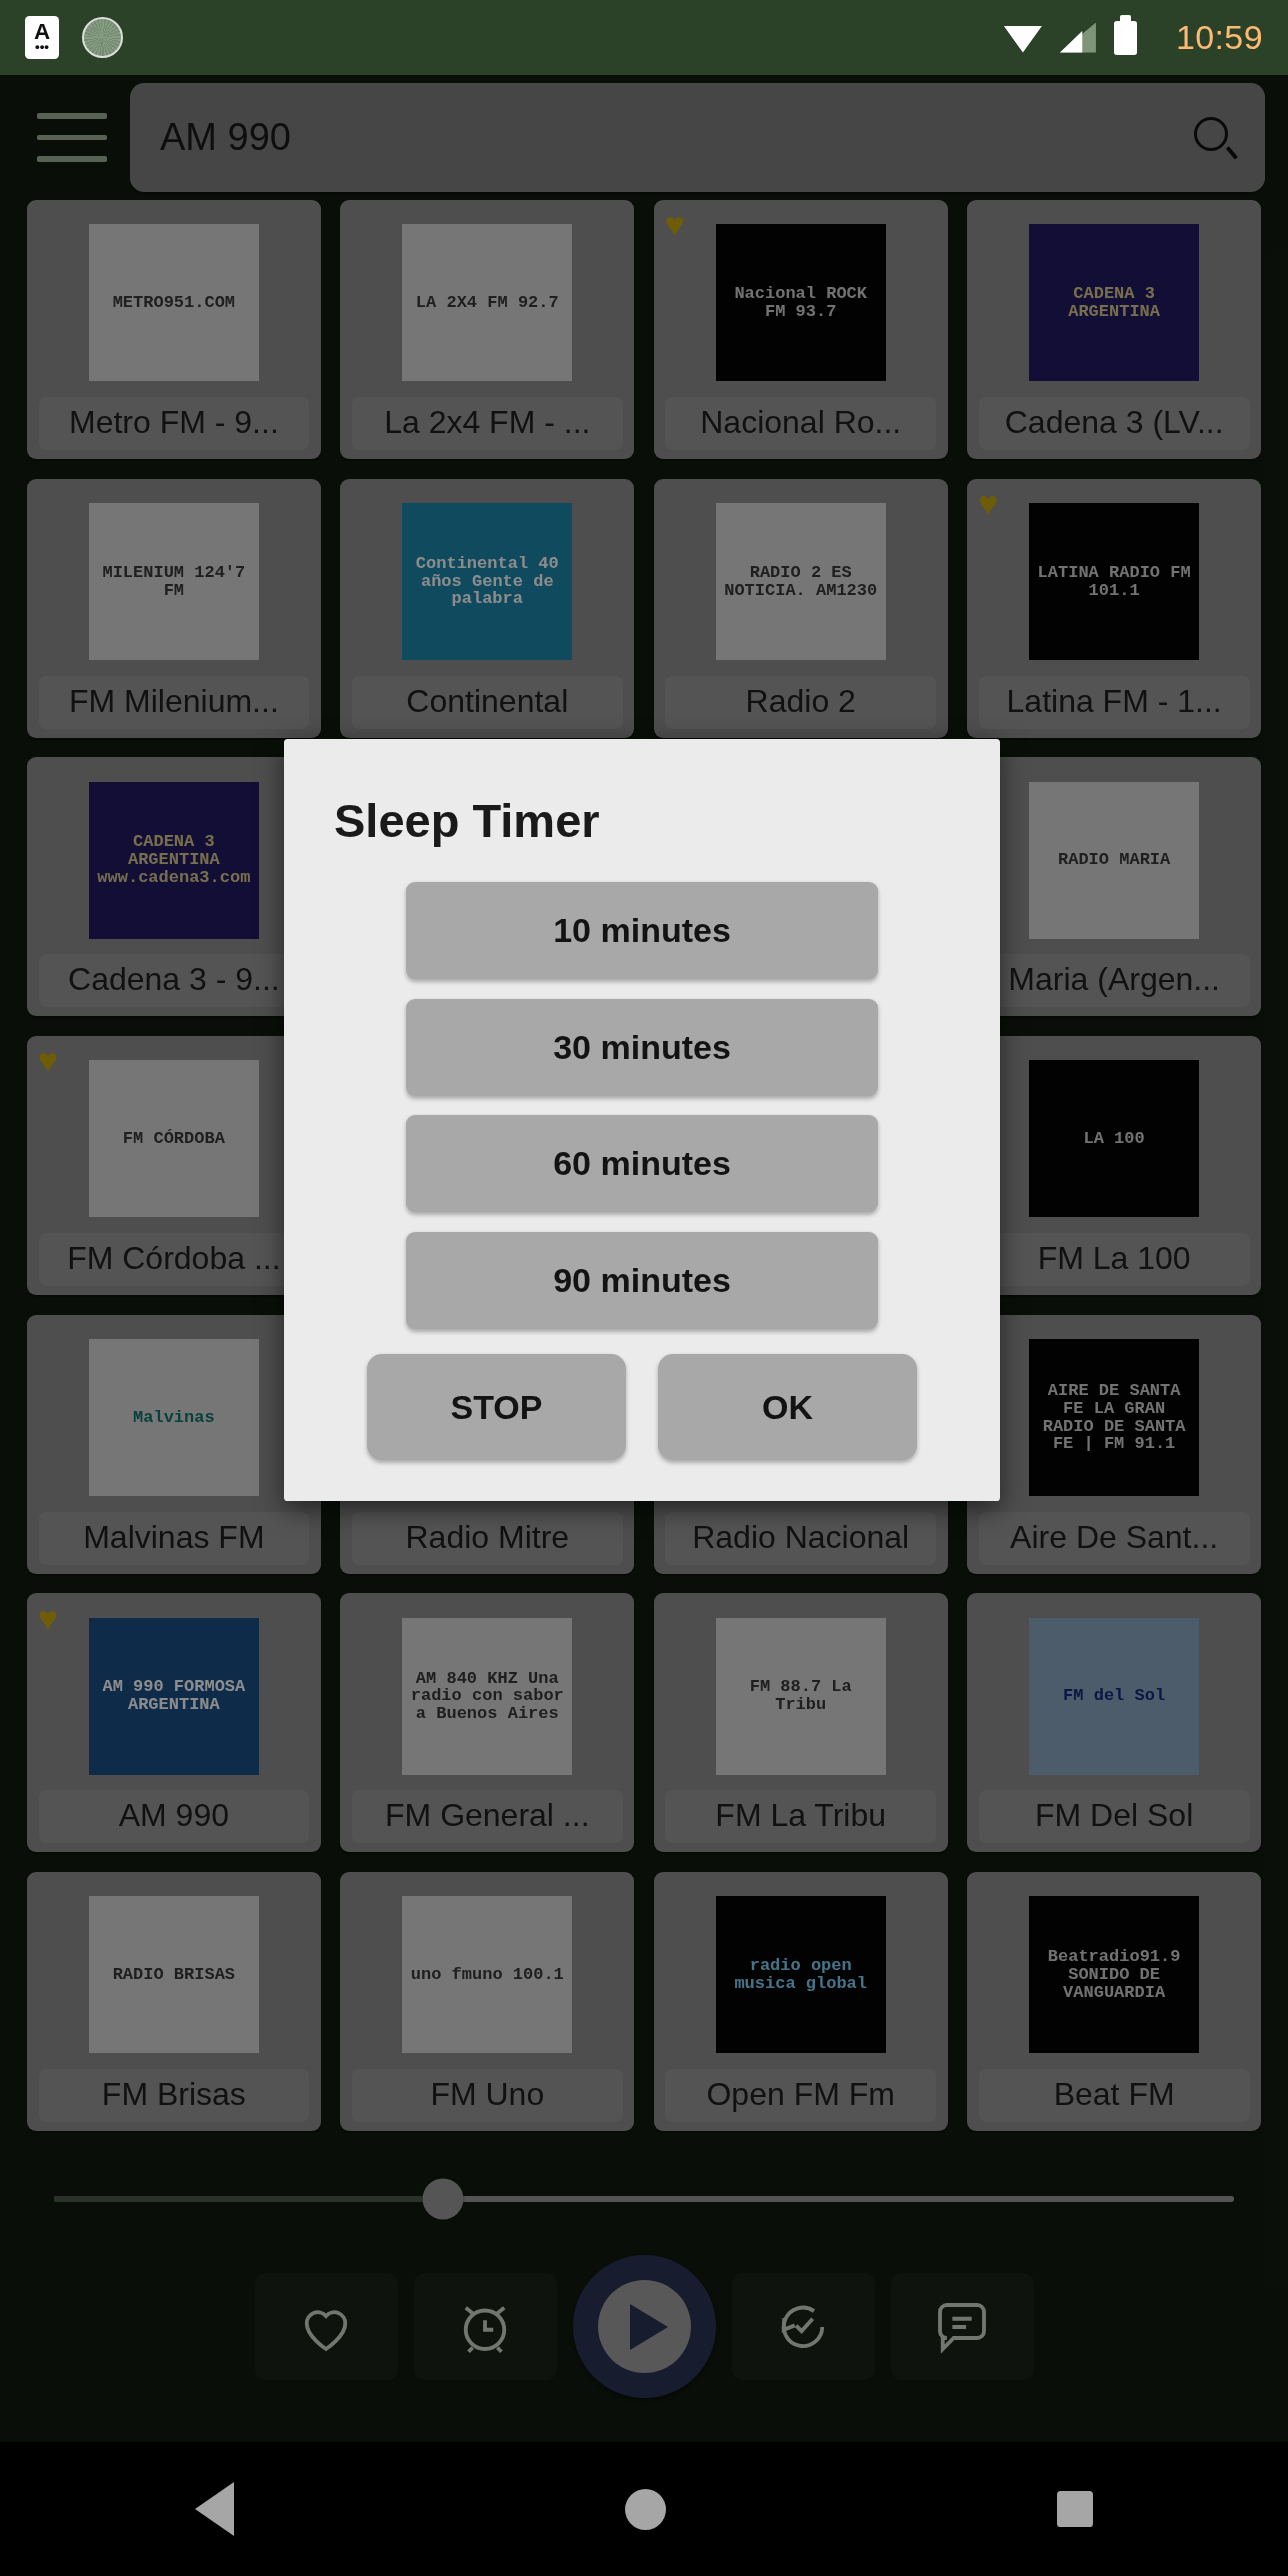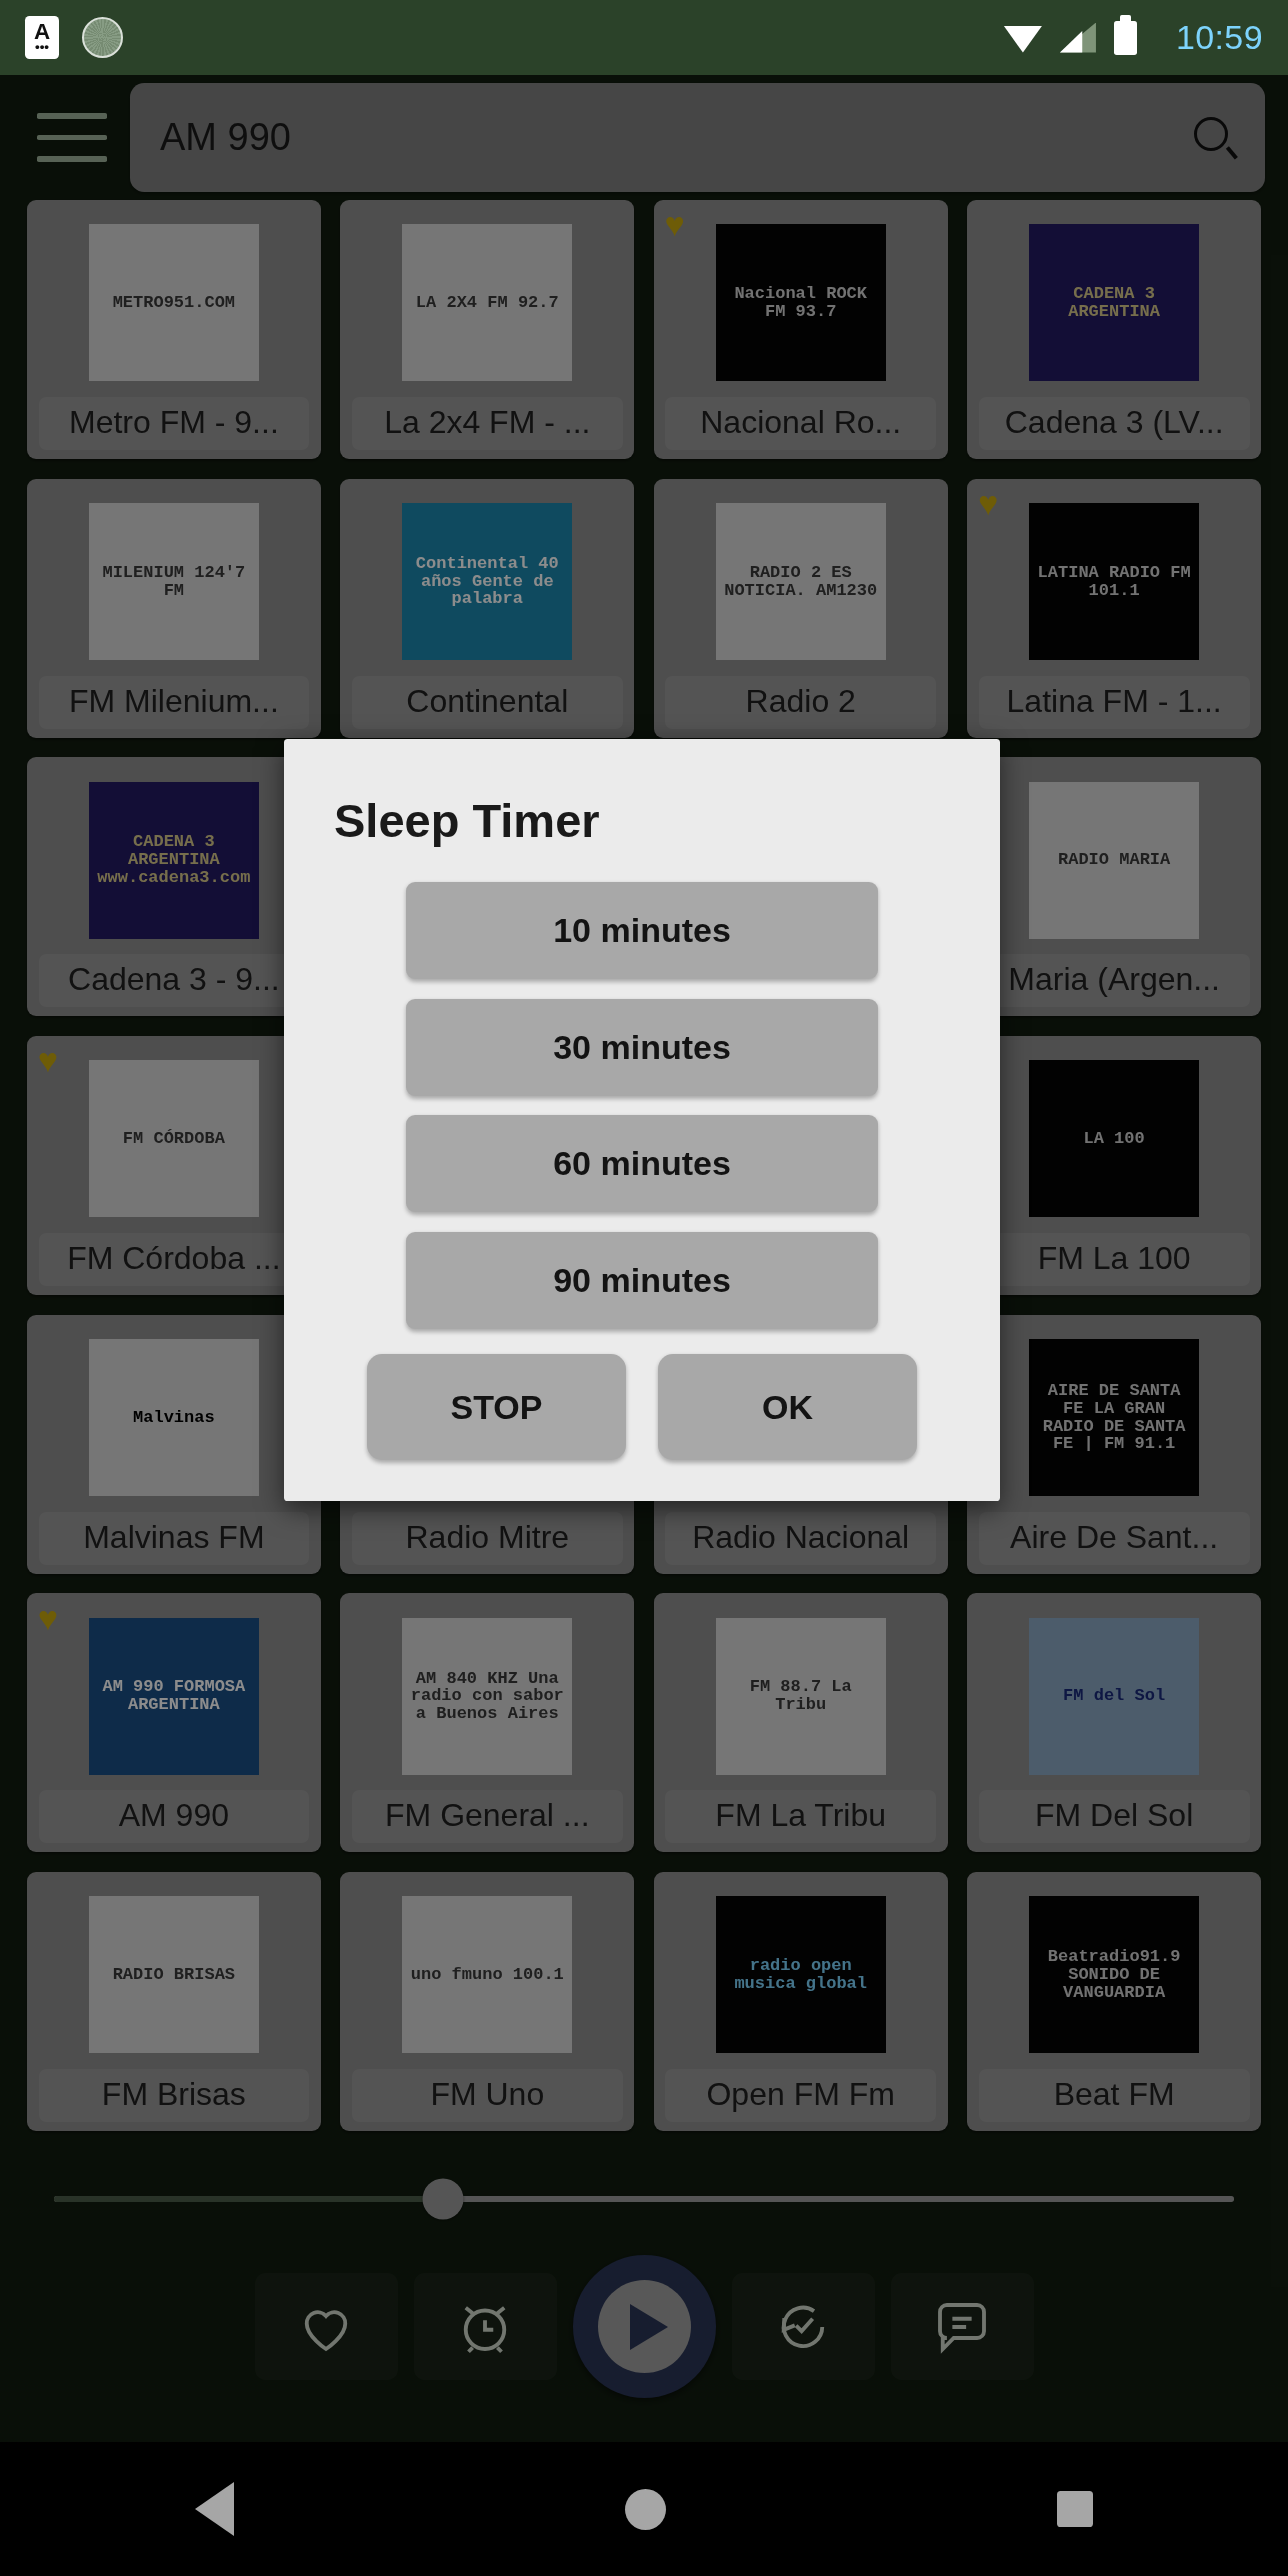--- a/index.html
+++ b/index.html
@@ -55,21 +55,21 @@
     background:#fff;
     clip-path: polygon(62% 28%, 62% 100%, 0% 100%);
   }
   .ic-batt {
     width:23px; height:34px; background:#fff; border-radius:2.7px; position:relative;
   }
   .ic-batt::before{
     content:""; position:absolute; top:-5.4px; left:6.3px;
     width:10.7px; height:5.4px; background:#fff; border-radius:1.8px 1.8px 0 0;
   }
-  #clock { color:#7dd3fc; font-size:34px; letter-spacing:0.4px; margin-left:21px; }
+  #clock { color:#fdba74; font-size:34px; letter-spacing:0.4px; margin-left:21px; }
 
   
   #app {
     position:absolute; top:75px; left:0;
     width:1288px; height:2426px;
     background:#121d10;
   }
   
   #scrim {
     position:absolute; top:75px; left:0; width:1288px; height:2426px;
@@ -428,21 +428,21 @@
           <div class="logo">
             <div class="logo-box black">
               <span class="lg" style="color: rgb(207, 207, 207); font-size: 17px; padding: 5.4px; font-weight: bold;">LA 100</span>
             </div>
           </div>
           <div class="caption">FM La 100</div>
         </div>
         <div class="tile">
           <div class="logo">
             <div class="logo-box white">
-              <span class="lg" style="color: #000000; font-size: 17px; padding: 5.4px; font-weight: bold;">Malvinas</span>
+              <span class="lg" style="color: #0f766e; font-size: 17px; padding: 5.4px; font-weight: bold;">Malvinas</span>
             </div>
           </div>
           <div class="caption">Malvinas FM</div>
         </div>
         <div class="tile">
           <div class="logo">
             <div class="logo-box white">
               <span class="lg" style="color: rgb(58, 58, 58); font-size: 17px; padding: 5.4px; font-weight: bold;">MITRE</span>
             </div>
           </div>

